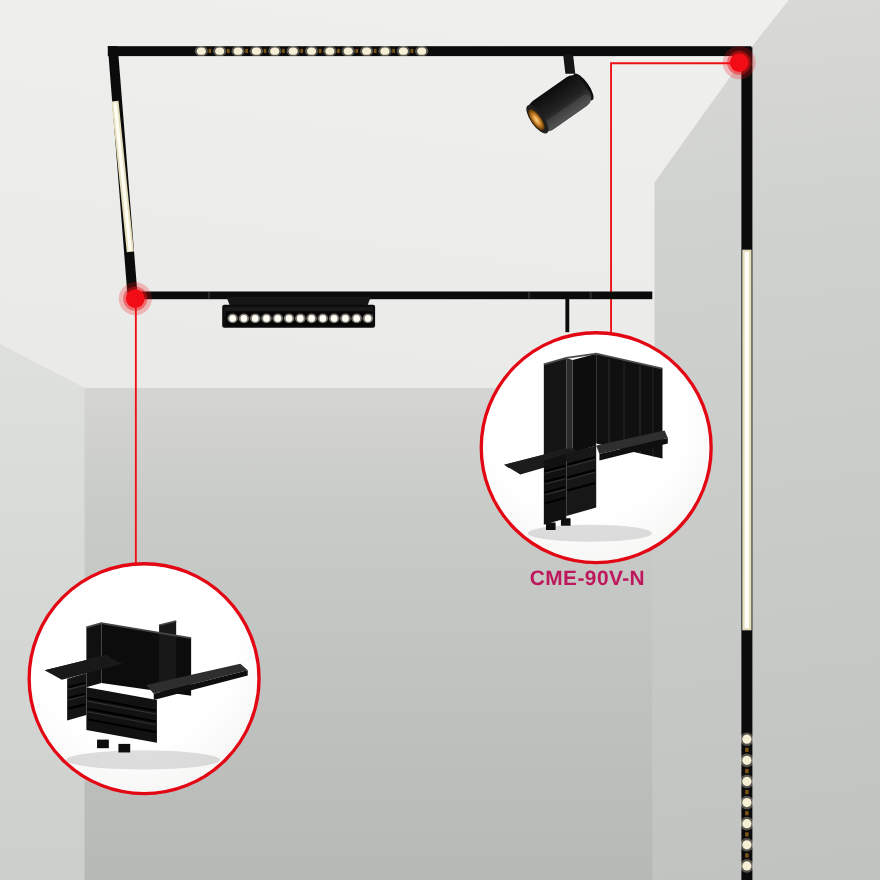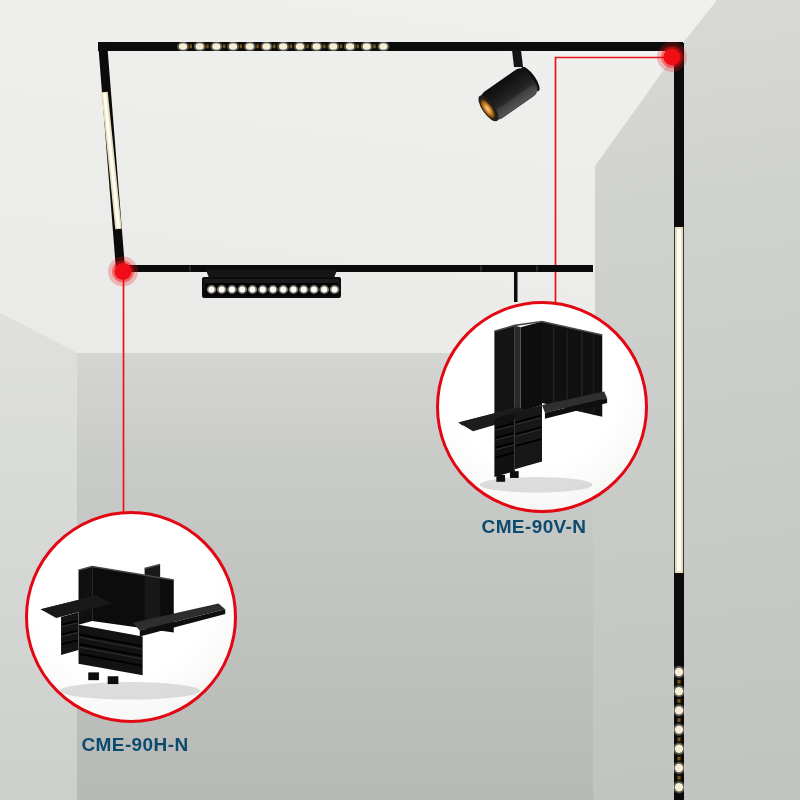--- a/index.html
+++ b/index.html
@@ -21,21 +21,21 @@
 
   
   .callout{position:absolute;width:212px;height:212px;border-radius:50%;
            border:3.5px solid #e30613;z-index:3;
            background:radial-gradient(circle at 45% 35%,#ffffff 52%,#f7f7f6 76%,#ececeb 100%);}
   .callout-v{left:436px;top:301px;}
   .callout-h{left:25px;top:511px;}
   .callout svg{position:absolute;inset:0;}
 
   .product-label{position:absolute;z-index:4;width:200px;text-align:center;
-                 font-weight:700;font-size:19px;letter-spacing:.4px;color:#0c4a6e;}
+                 font-weight:700;font-size:19px;letter-spacing:.4px;color:#be185d;}
   .label-v{left:434px;top:516px;}
   .label-h{left:35px;top:734px;}
 </style>
 </head>
 <body>
 
 <div class="stage">
 
   <div class="bg bg-back"></div>
   <div class="bg bg-right"></div>
@@ -288,15 +288,14 @@
           <line x1="35" y1="126" x2="51" y2="122"></line>
         <line x1="53" y1="127" x2="117" y2="139"></line>
           <line x1="53" y1="137" x2="117" y2="149"></line>
       </g>
       <rect x="62" y="163" width="11" height="8" fill="#0d0d0d"></rect>
       <rect x="82" y="167" width="11" height="8" fill="#0d0d0d"></rect>
     </svg>
   </div>
 
   <div class="product-label label-v">CME-90V-N</div>
-  <div class="product-label label-h">CME-90H-N</div>
 
 </div>
 
 </body></html>

